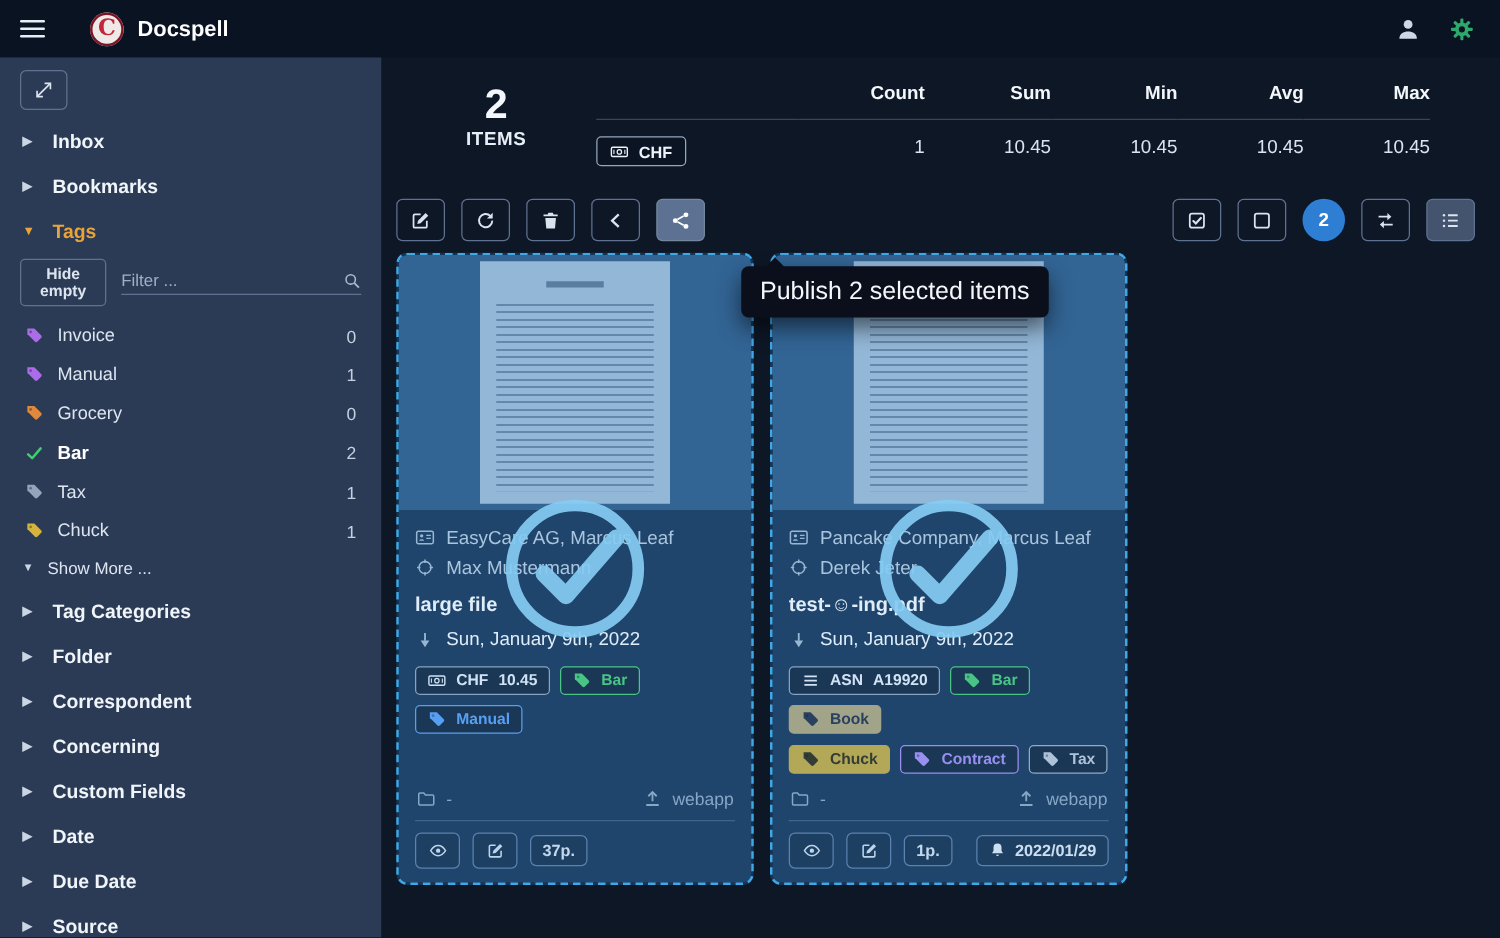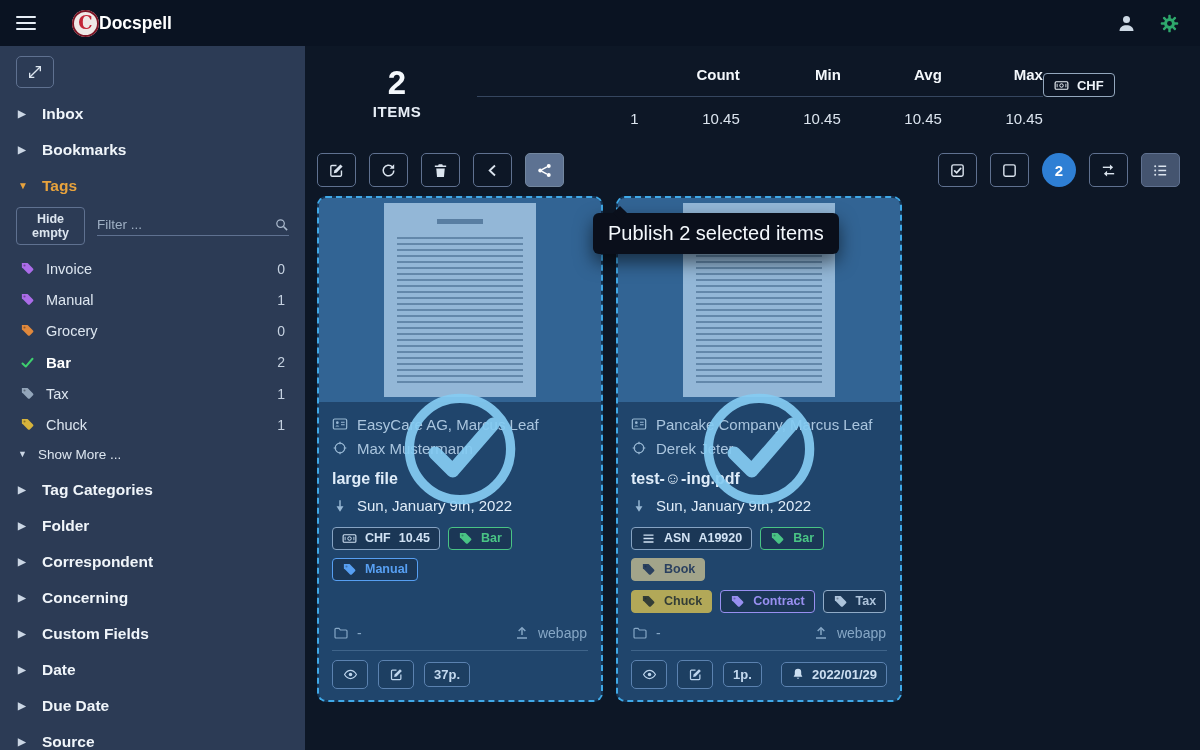--- a/index.html
+++ b/index.html
@@ -7,21 +7,21 @@
   body { background:#0d1726; color:#e7eef6; font-family:"Liberation Sans",sans-serif; overflow:hidden; }
   button { font-family:inherit; }
   svg.ic { display:block; }
 
   
   .navbar { height:46px; background:#0a1322; display:flex; align-items:center; padding:0 16px; }
   .hamburger { width:20px; display:flex; flex-direction:column; gap:3.5px; cursor:pointer; padding:3px 0; }
   .hamburger span { height:2.5px; background:#e7eef6; border-radius:1px; }
   .logo { width:27px; height:27px; border-radius:50%; background:#efe9e7; display:flex; align-items:center; justify-content:center; margin-left:36px; box-shadow:0 0 0 2px #7c1626 inset; }
   .logo-c { color:#c22638; font-weight:bold; font-size:18px; font-family:"DejaVu Serif",serif; line-height:1; }
-  .nav-title { font-size:17.5px; font-weight:bold; color:#ffffff; margin-left:0; }
+  .nav-title { font-size:17.5px; font-weight:bold; color:#ffffff; margin-left:11px; }
   .nav-spacer { flex:1; }
   .nav-icon { width:21px; height:21px; color:#cdd8e4; cursor:pointer; }
   .nav-icon.gear { margin-left:22px; margin-right:4px; }
 
   
   .app { display:flex; height:704px; }
   .sidebar { width:305px; background:#2c3b55; padding-top:8px; overflow:hidden; flex-shrink:0; }
   .main { flex:1; position:relative; padding:14px 20px 0 12px; min-width:0; }
 
   
@@ -350,20 +350,21 @@
   <main class="main">
 
     <section class="stats">
       <div class="items-count">
         <div class="big">2</div>
         <div class="items-label">ITEMS</div>
       </div>
       <div class="stats-table">
         <div class="th"></div>
         <div class="th">Count</div>
+        <div class="th">Sum</div>
         <div class="th">Min</div>
         <div class="th">Avg</div>
         <div class="th">Max</div>
         <div class="td currency">
           <span class="badge">
             <svg class="ic">
                 <use href="#i-money"></use>
               </svg>
             <span>CHF</span>
           </span>

